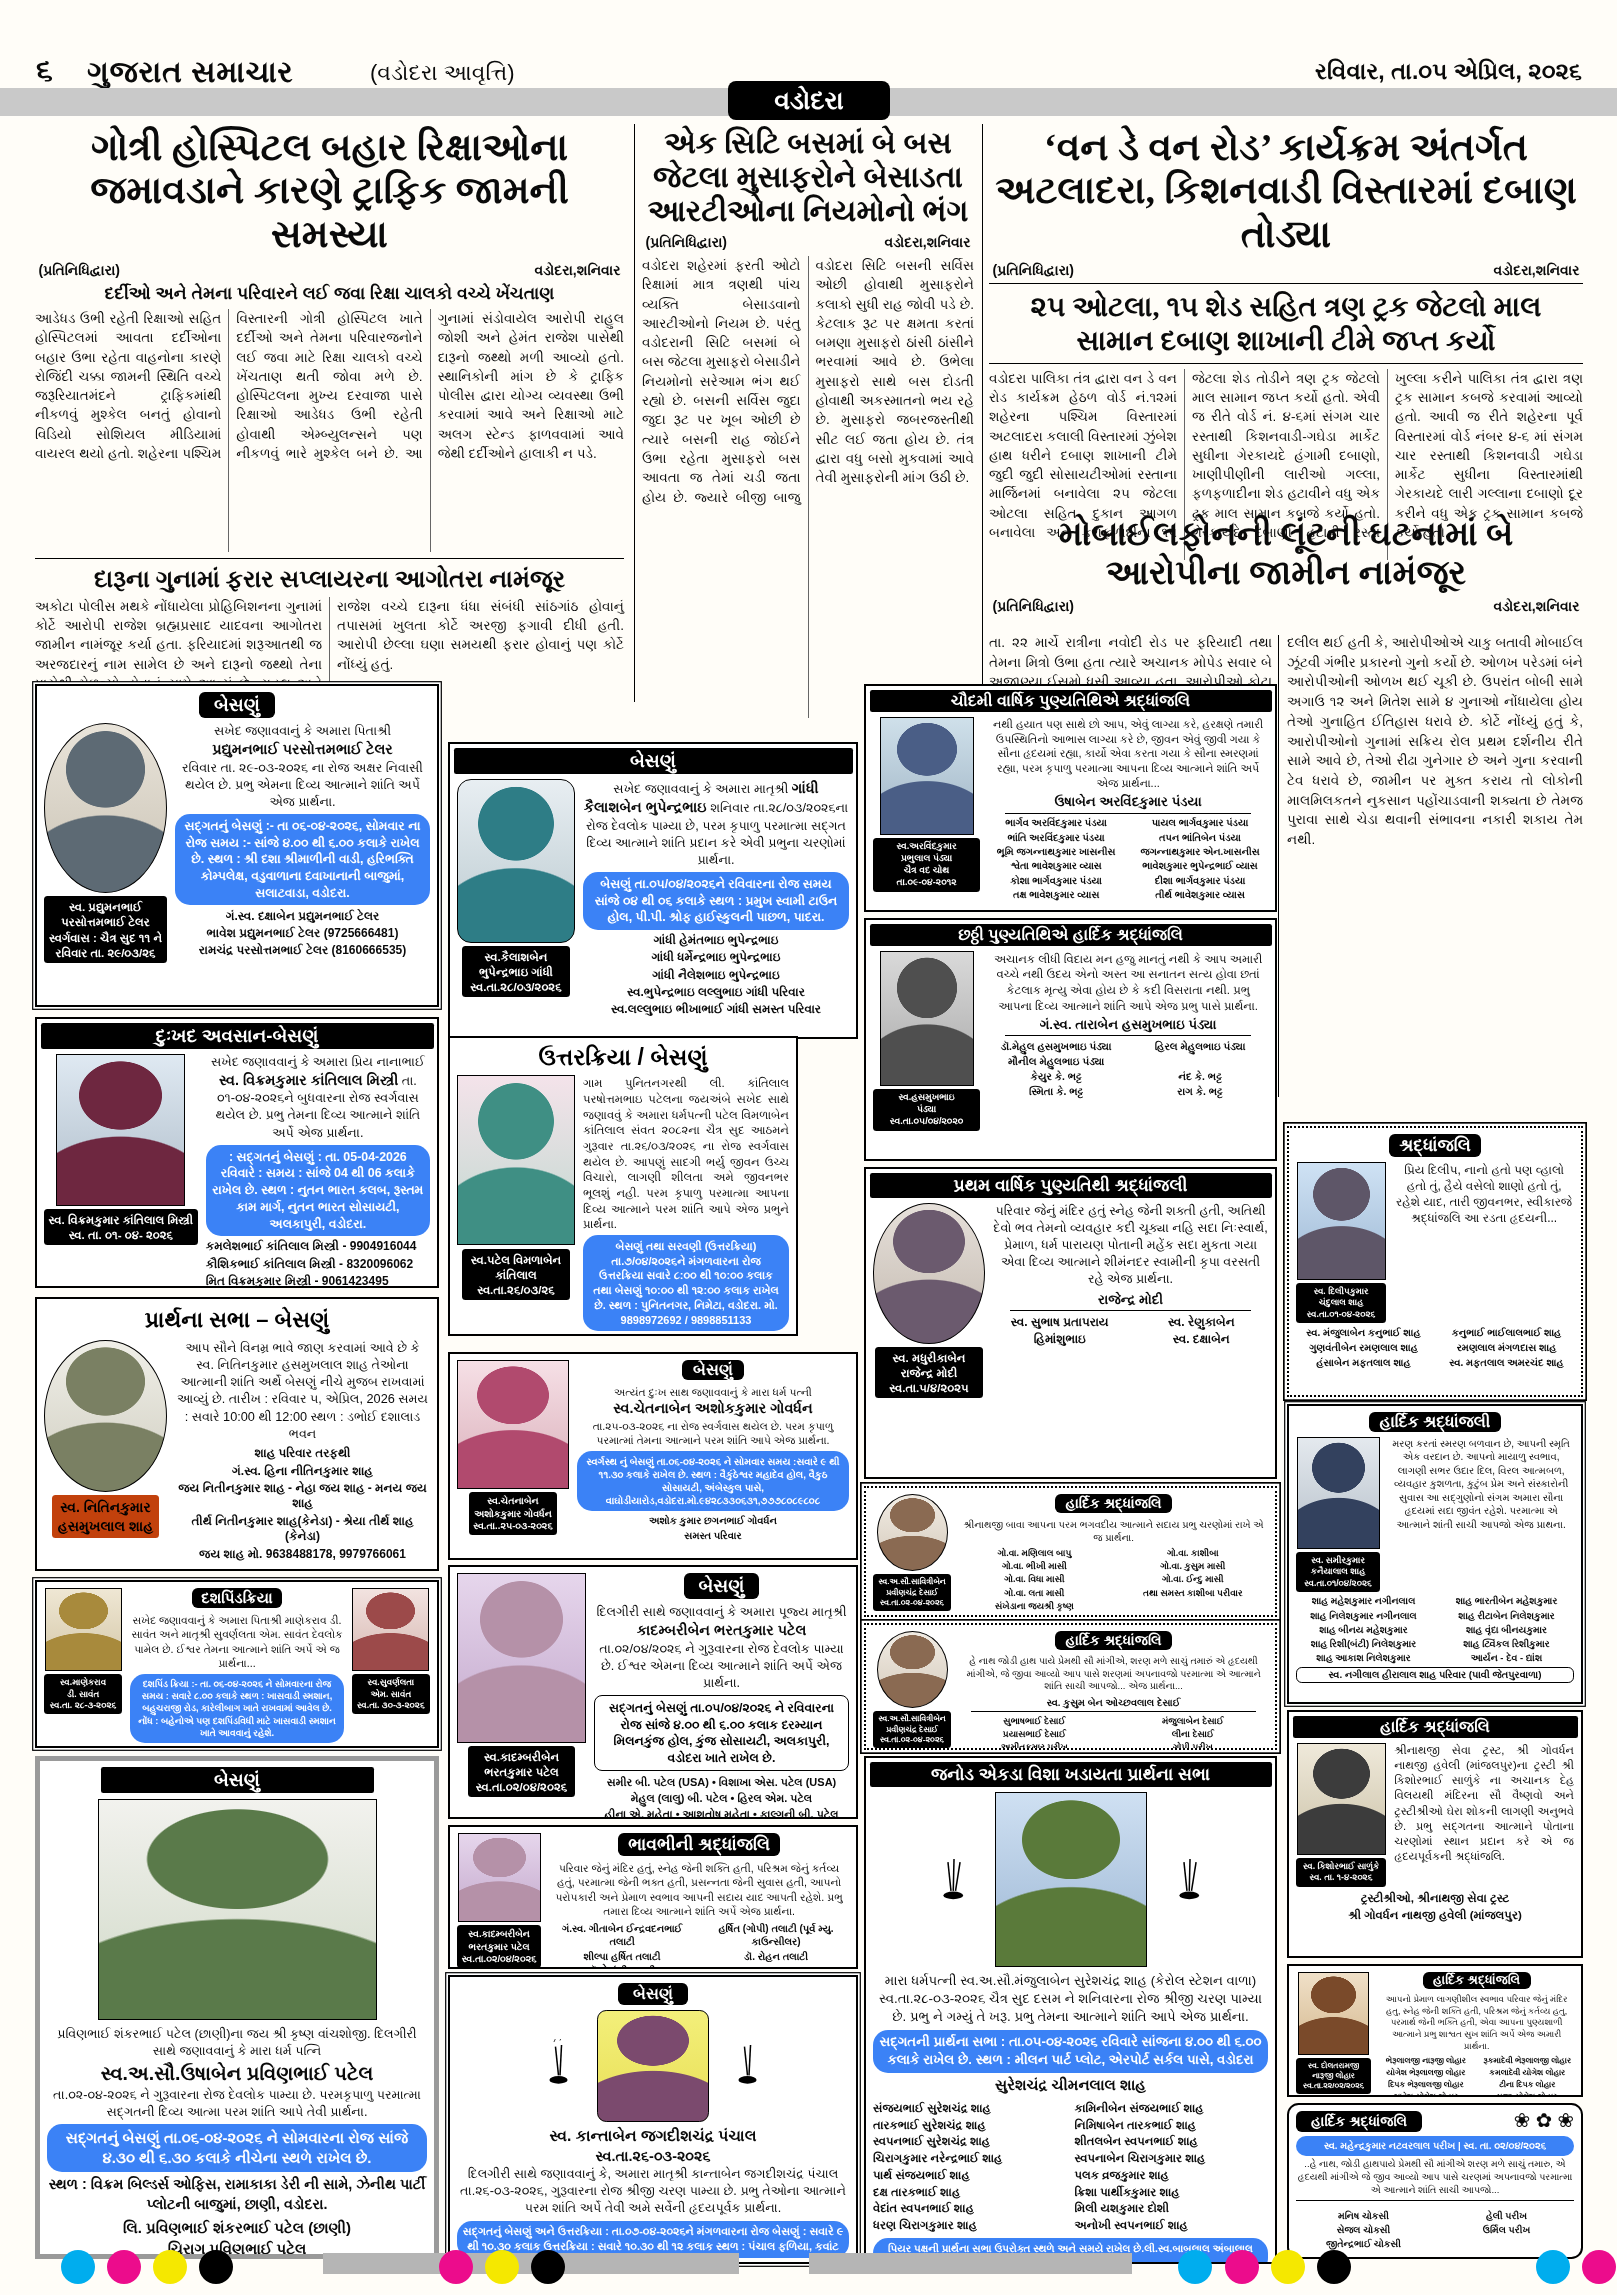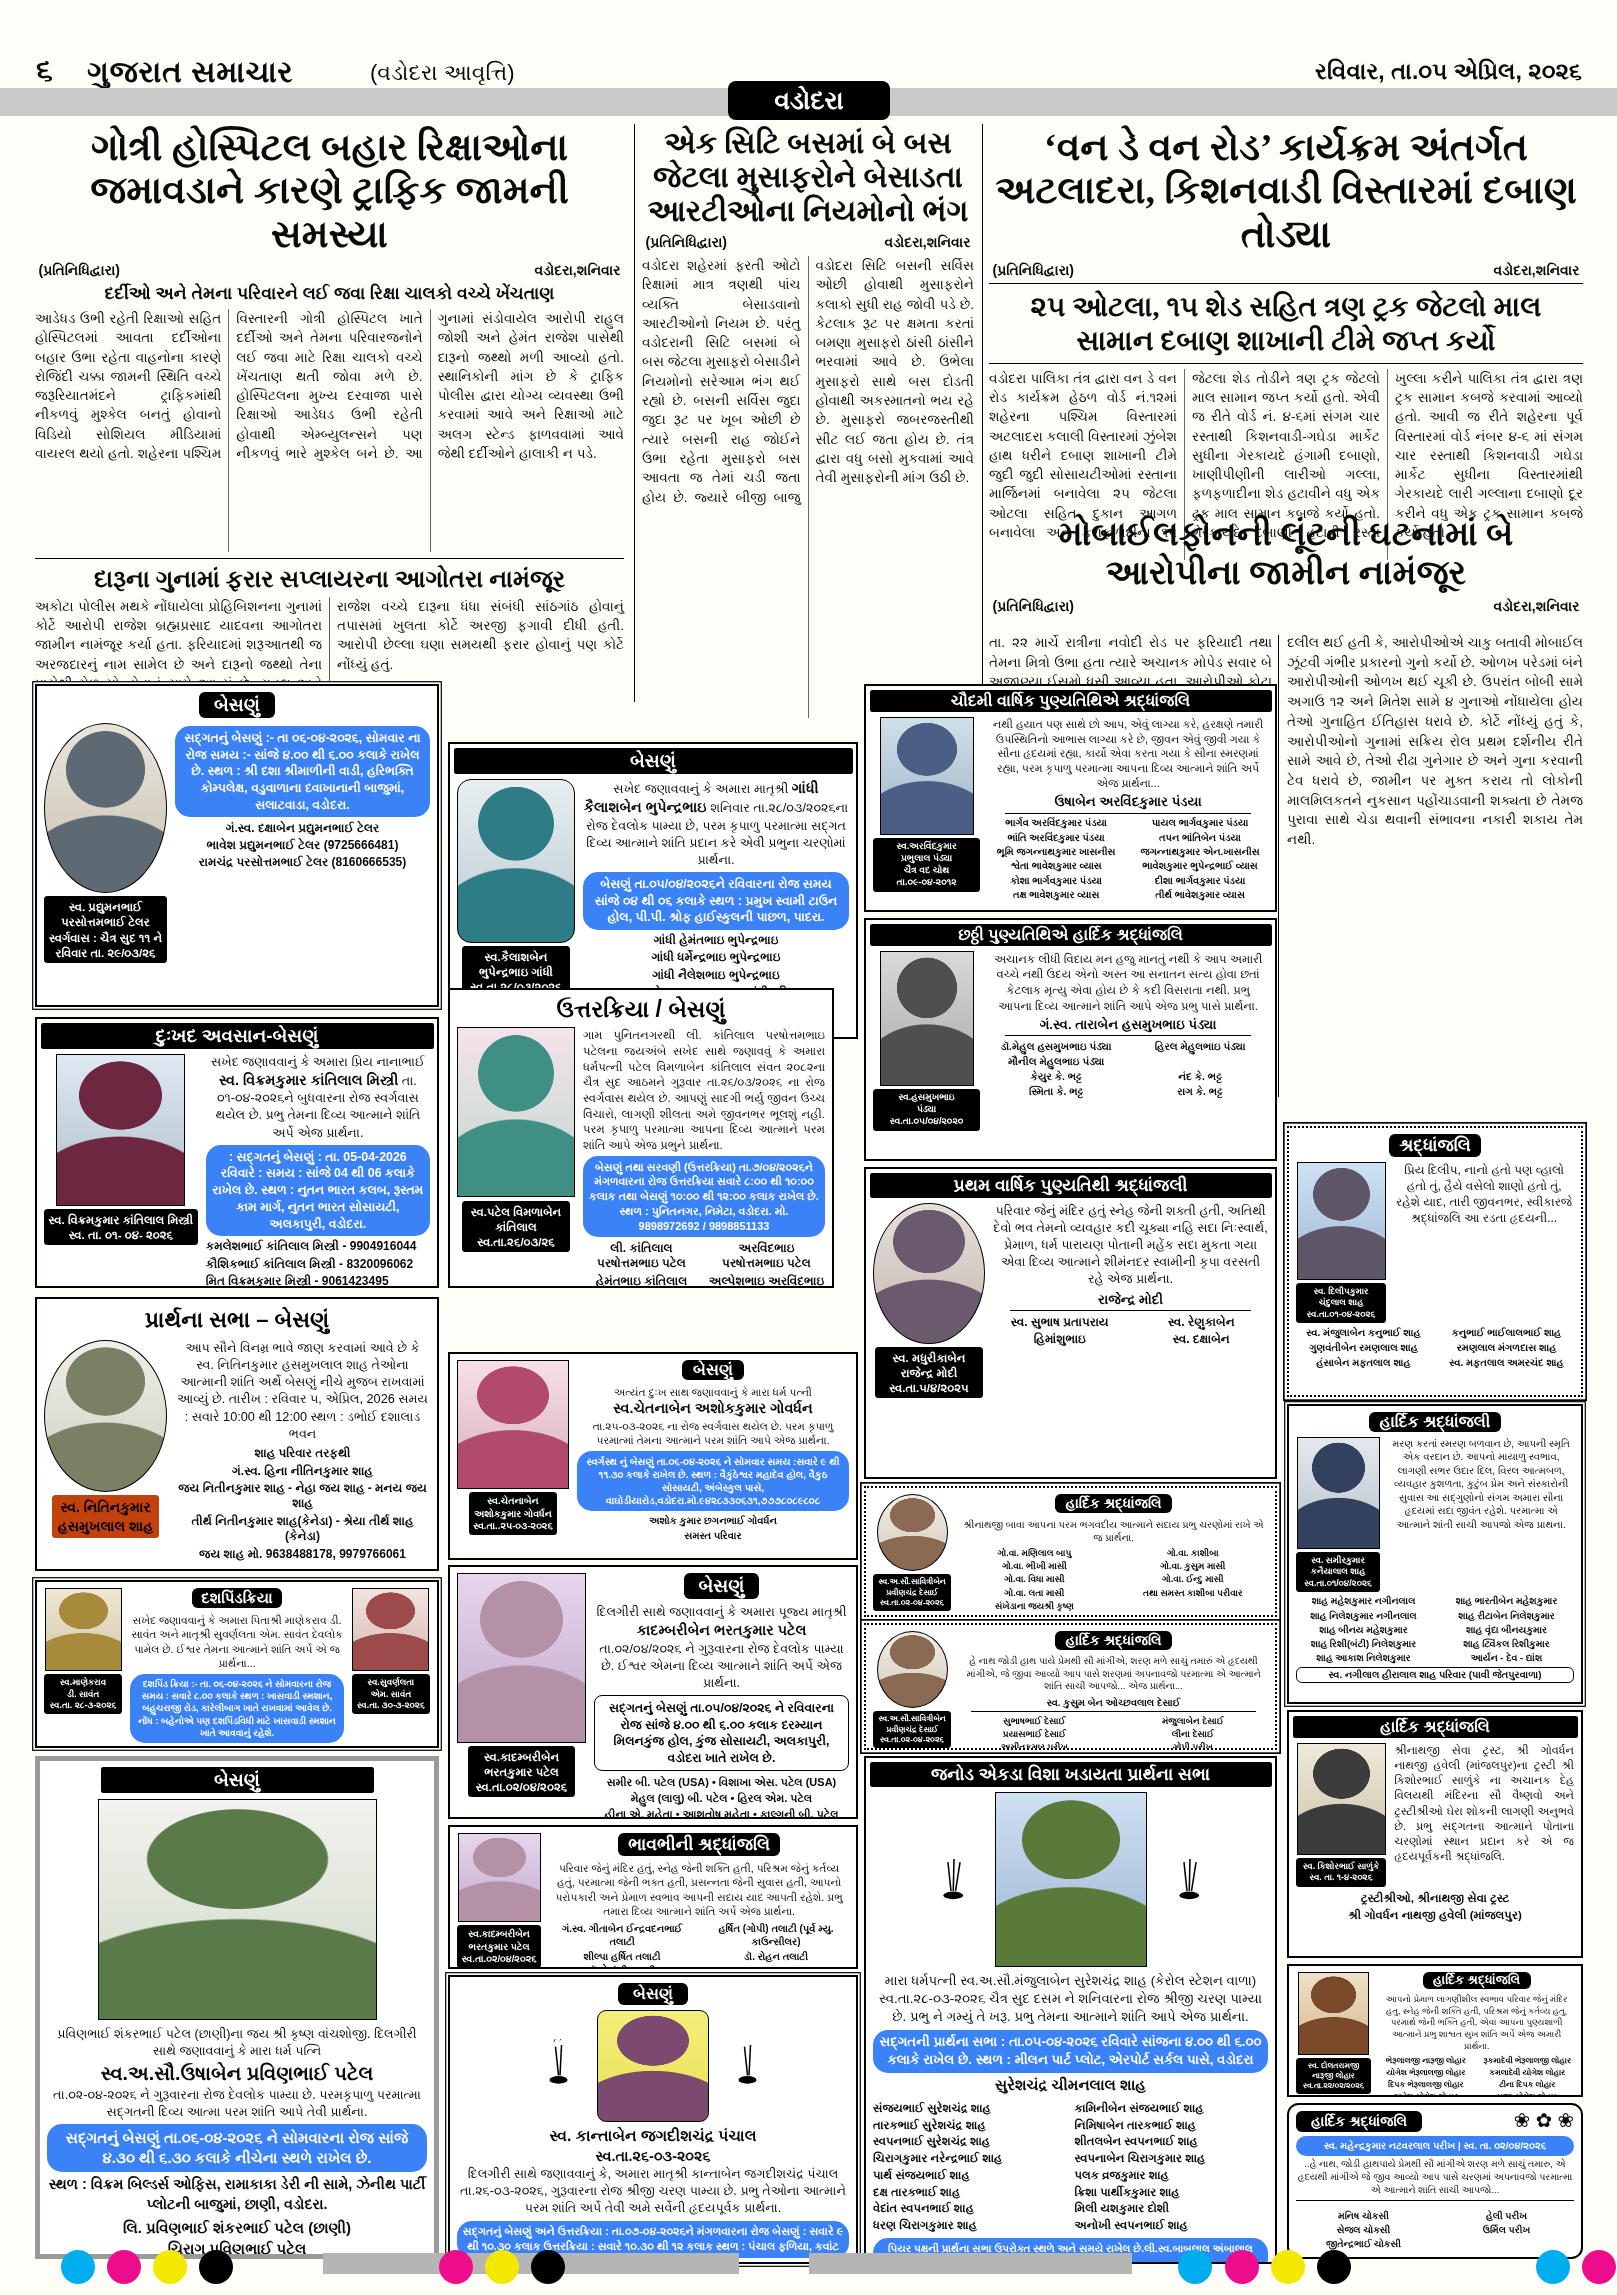--- a/index.html
+++ b/index.html
@@ -144,20 +144,23 @@
       <div class="phw">
         <div class="photo oval" style="width:121px;height:168px;--sil:#5d6a74;--top:#e9e4da;--bot:#c9c2b4;"></div>
         <div class="plate">
             <span class="li-item">સ્વ. પ્રદ્યુમનભાઈ</span>
             <span class="li-item">પરસોત્તમભાઈ ટેલર</span>
             <span class="li-item">સ્વર્ગવાસ : ચૈત્ર સુદ ૧૧ ને</span>
             <span class="li-item">રવિવાર તા. ૨૯/૦૩/૨૬</span>
           </div>
       </div>
       <div class="admain">
+        <p class="bd"><span>સખેદ જણાવવાનું કે અમારા પિતાશ્રી</span><br>
+          <b>પ્રદ્યુમનભાઈ પરસોત્તમભાઈ ટેલર</b><br>
+          <span>રવિવાર તા. ૨૯-૦૩-૨૦૨૬ ના રોજ અક્ષર નિવાસી થયેલ છે. પ્રભુ એમના દિવ્ય આત્માને શાંતિ અર્પે એજ પ્રાર્થના.</span></p>
         <div class="sched">સદ્ગતનું બેસણું :- તા ૦૬-૦૪-૨૦૨૬, સોમવાર ના રોજ સમય :- સાંજે ૪.૦૦ થી ૬.૦૦ કલાકે રાખેલ છે. સ્થળ : શ્રી દશા શ્રીમાળીની વાડી, હરિભક્તિ કોમ્પલેક્ષ, વડુવાળાના દવાખાનાની બાજુમાં, સલાટવાડા, વડોદરા.</div>
         <div class="names one">
             <span class="li-item">ગં.સ્વ. દક્ષાબેન પ્રદ્યુમનભાઈ ટેલર</span>
             <span class="li-item">ભાવેશ પ્રદ્યુમનભાઈ ટેલર (9725666481)</span>
             <span class="li-item">રામચંદ્ર પરસોત્તમભાઈ ટેલર (8160666535)</span>
           </div>
       </div>
     </div>
   </section>
 
@@ -273,21 +276,21 @@
             <span class="li-item">ગાંધી હેમંતભાઇ ભુપેન્દ્રભાઇ</span>
             <span class="li-item">ગાંધી ધર્મેન્દ્રભાઇ ભુપેન્દ્રભાઇ</span>
             <span class="li-item">ગાંધી નૈલેશભાઇ ભુપેન્દ્રભાઇ</span>
             <span class="li-item">સ્વ.ભુપેન્દ્રભાઇ લલ્લુભાઇ ગાંધી પરિવાર</span>
             <span class="li-item">સ્વ.લલ્લુભાઇ ભીખાભાઈ ગાંધી સમસ્ત પરિવાર</span>
           </div>
       </div>
     </div>
   </section>
 
-  <section class="ad" style="left:448px;top:988px;width:386px;height:300px;">
+  <section class="ad" style="left:448px;top:1036px;width:350px;height:300px;">
     <div class="adtitle" style="background:#fff;color:#000;font-size:23px;padding:0;">ઉત્તરક્રિયા / બેસણું</div>
     <div class="adrow">
       <div class="phw">
         <div class="photo" style="width:116px;height:168px;--sil:#3f8f84;--top:#f4e3ea;--bot:#bfd8cf;"></div>
         <div class="plate">
             <span class="li-item">સ્વ.પટેલ વિમળાબેન</span>
             <span class="li-item">કાંતિલાલ</span>
             <span class="li-item">સ્વ.તા.૨૬/૦૩/૨૬</span>
           </div>
       </div>

